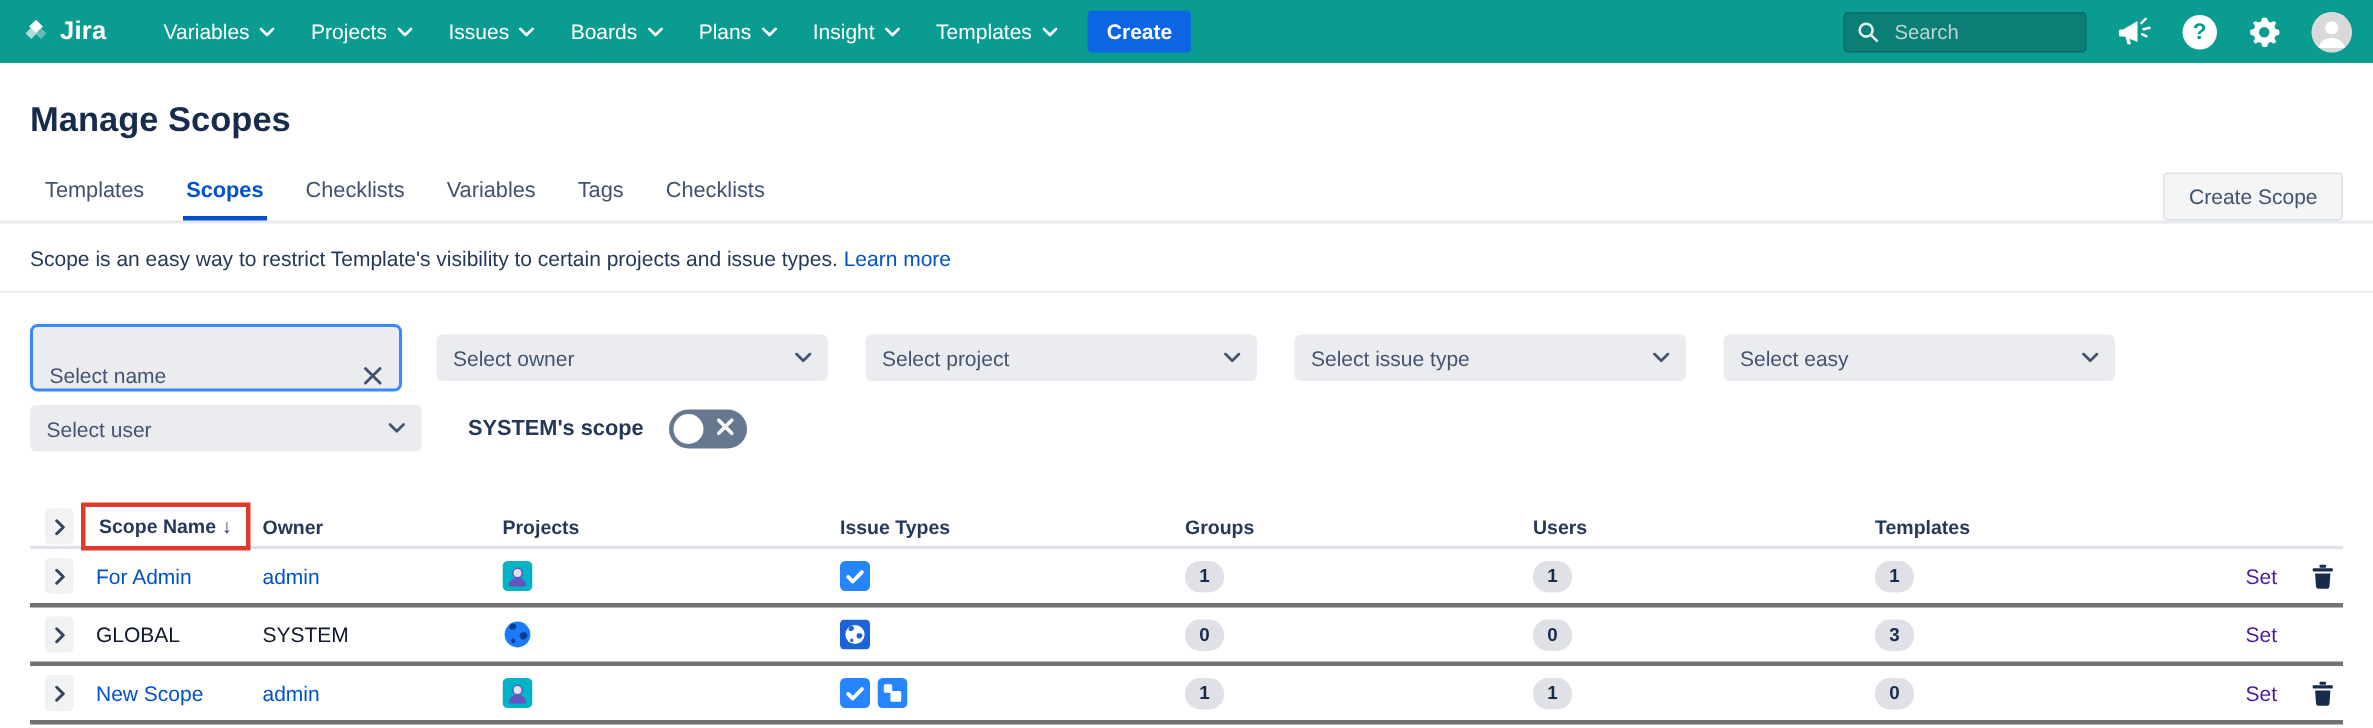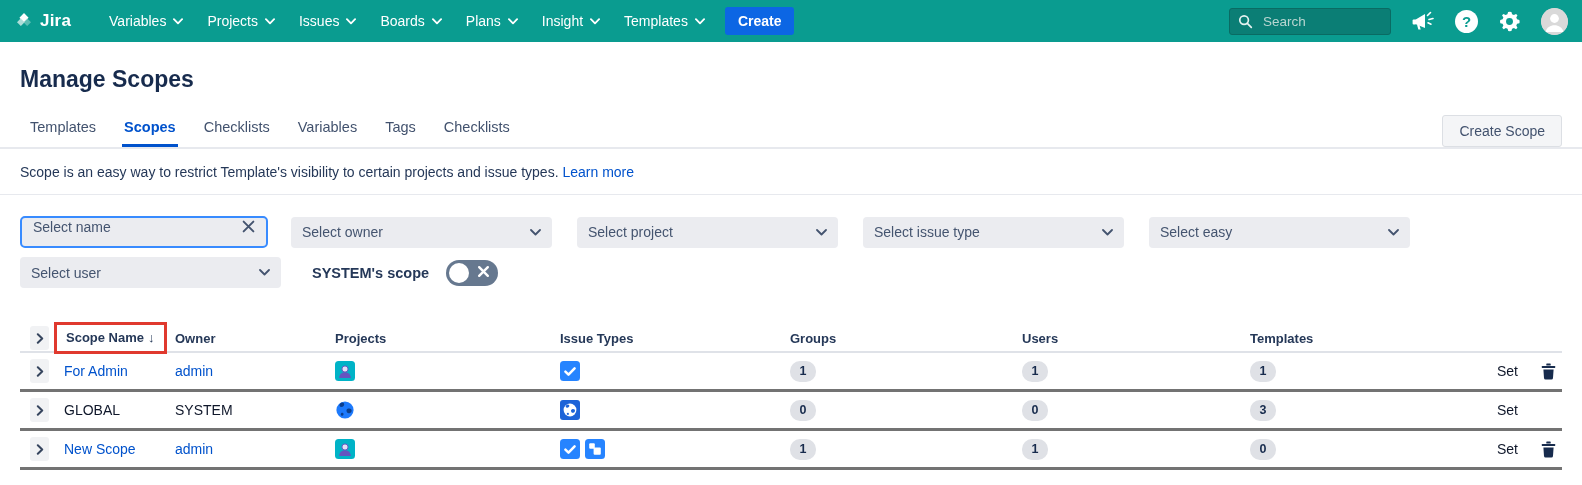--- a/index.html
+++ b/index.html
@@ -68,22 +68,22 @@
   .rule-thin { height:1px; background:#E7E9EE; margin:0 -20px; }
 
   .desc { margin:15px 0 14px; font-size:14px; color:#253858; }
   .desc a { color:#0052CC; text-decoration:none; cursor:pointer; }
 
   
   .filters { margin-top:21px; }
   .filter-row { display:flex; align-items:center; }
   .filter-row + .filter-row { margin-top:9px; }
   .name-input-wrap {
-    width:248px; height:32px; background:#EBECF0; border:2px solid #388BFF; border-radius:5px;
-    display:flex; align-items:flex-start; padding:0 9px; margin-right:23px;
+    width:248px; height:45px; background:#EBECF0; border:2px solid #388BFF; border-radius:5px;
+    display:flex; align-items:flex-end; padding:0 9px; margin-right:23px;
   }
   .name-input-wrap input {
     flex:1; border:none; outline:none; background:transparent;
     font-family:inherit; font-size:14px; color:#172B4D;
   }
   .name-input-wrap input::placeholder { color:#44546F; }
   .clear-x { display:flex; align-items:center; cursor:pointer; padding:2px; }
   .fake-select {
     width:261px; height:31px; background:#EBECF0; border-radius:4px;
     display:flex; align-items:center; justify-content:space-between;
@@ -118,21 +118,21 @@
     display:flex; align-items:center; justify-content:center; cursor:pointer; padding:0;
   }
   .cell { display:flex; align-items:center; gap:5px; }
   .cell.right { justify-content:flex-end; padding-right:4px; }
   a.blue-link { color:#0052CC; text-decoration:none; cursor:pointer; font-size:14px; }
   .plain-text { color:#0f172a; font-size:14px; }
   .badge {
     min-width:26px; padding:3px 8px 4px; background:#DFE1E6; border-radius:10px;
     font-size:12.5px; font-weight:700; color:#172B4D; text-align:center; display:inline-block;
   }
-  .set-link { color:#0f172a; font-size:14px; cursor:pointer; }
+  .set-link { color:#4c1d95; font-size:14px; cursor:pointer; }
   .trash-btn { background:none; border:none; padding:2px; cursor:pointer; display:flex; align-items:center; }
   .icon20 { width:20px; height:20px; display:block; }
 </style>
 </head>
 <body>
 
 <header class="topnav">
   <div class="brand">
     <svg class="icon20" viewBox="0 0 24 24" width="20" height="20">
       <path fill="#ffffff" d="M12 2.5l5.5 5.5L12 13.5 6.5 8z"></path>

